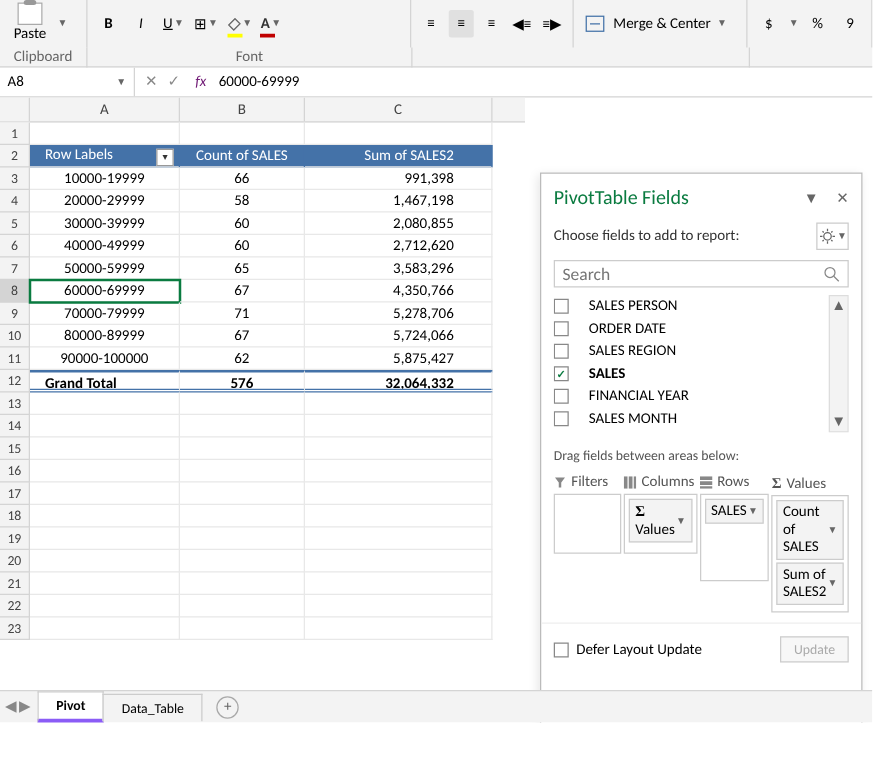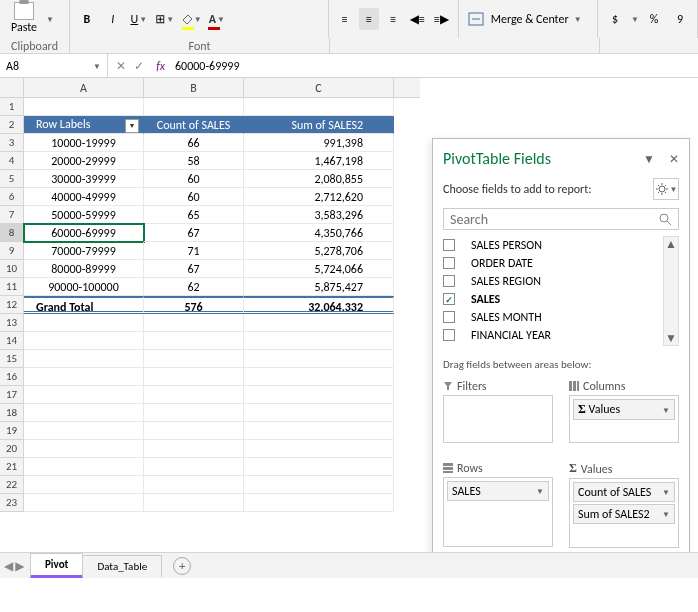--- a/index.html
+++ b/index.html
@@ -53,21 +53,21 @@
 .pane-sub{display:flex;justify-content:space-between;align-items:center;padding:4px 10px;font-size:11px;color:#333}
 .gear-btn{width:26px;height:22px;border:1px solid #ccc;display:flex;align-items:center;justify-content:center;cursor:pointer}
 .search-box{margin:4px 10px;border:1px solid #ccc;display:flex;align-items:center;padding:2px 6px;height:22px}
 .search-box input{border:none;outline:none;flex:1;font-size:14px}
 .field-list{margin:6px 10px;border:0;height:110px;overflow:hidden;position:relative}
 .field-item{display:flex;align-items:center;gap:16px;padding:2px 0;cursor:pointer}
 .chk{width:12px;height:12px;border:1px solid #888;display:flex;align-items:center;justify-content:center;font-size:9px;color:#0a7b40}
 .field-item.checked{font-weight:bold}
 .scroll-v{position:absolute;right:0;top:0;width:16px;height:100%;background:#f3f3f3;border:1px solid #ddd;display:flex;flex-direction:column;justify-content:space-between;align-items:center;font-size:8px;color:#666}
 .drag-label{padding:6px 10px;font-size:11px;color:#555}
-.areas{display:grid;grid-template-columns:1fr 1fr;gap:16px;padding:0 10px}
+.areas{display:grid;grid-template-columns:1fr 1fr 1fr 1fr;gap:2px;padding:0 10px}
 .area{border:0}
 .area-title{font-size:11px;padding:2px 0;display:flex;align-items:center;gap:4px;color:#555}
 .area-box{border:1px solid #ccc;min-height:48px;background:#fff;padding:3px}
 .area-box.tall{min-height:70px}
 .pill{background:#f3f3f3;border:1px solid #ccc;padding:2px 4px;font-size:11px;display:flex;justify-content:space-between;align-items:center;cursor:pointer;margin-bottom:2px}
 .defer-row{display:flex;justify-content:space-between;align-items:center;padding:10px;border-top:1px solid #eee;margin-top:8px}
 .defer-row label{display:flex;align-items:center;gap:6px;font-size:11px}
 .update-btn{padding:3px 10px;border:1px solid #ccc;background:#f7f7f7;color:#aaa;font-size:11px}
 .sigma{font-family:"Times New Roman";font-weight:bold}
 svg{display:block}
@@ -347,25 +347,25 @@
         <div class="field-item">
           <span class="chk"></span>
           <span>SALES REGION</span>
         </div>
         <div class="field-item checked">
           <span class="chk">✓</span>
           <span>SALES</span>
         </div>
         <div class="field-item">
           <span class="chk"></span>
-          <span>SALES MONTH</span>
+          <span>FINANCIAL YEAR</span>
         </div>
         <div class="field-item">
           <span class="chk"></span>
-          <span>FINANCIAL YEAR</span>
+          <span>SALES MONTH</span>
         </div>
         <div class="scroll-v">
           <span>▲</span>
           <span>▼</span>
         </div>
     </div>
     <div class="drag-label">Drag fields between areas below:</div>
     <div class="areas">
       <div class="area">
         <div class="area-title">

